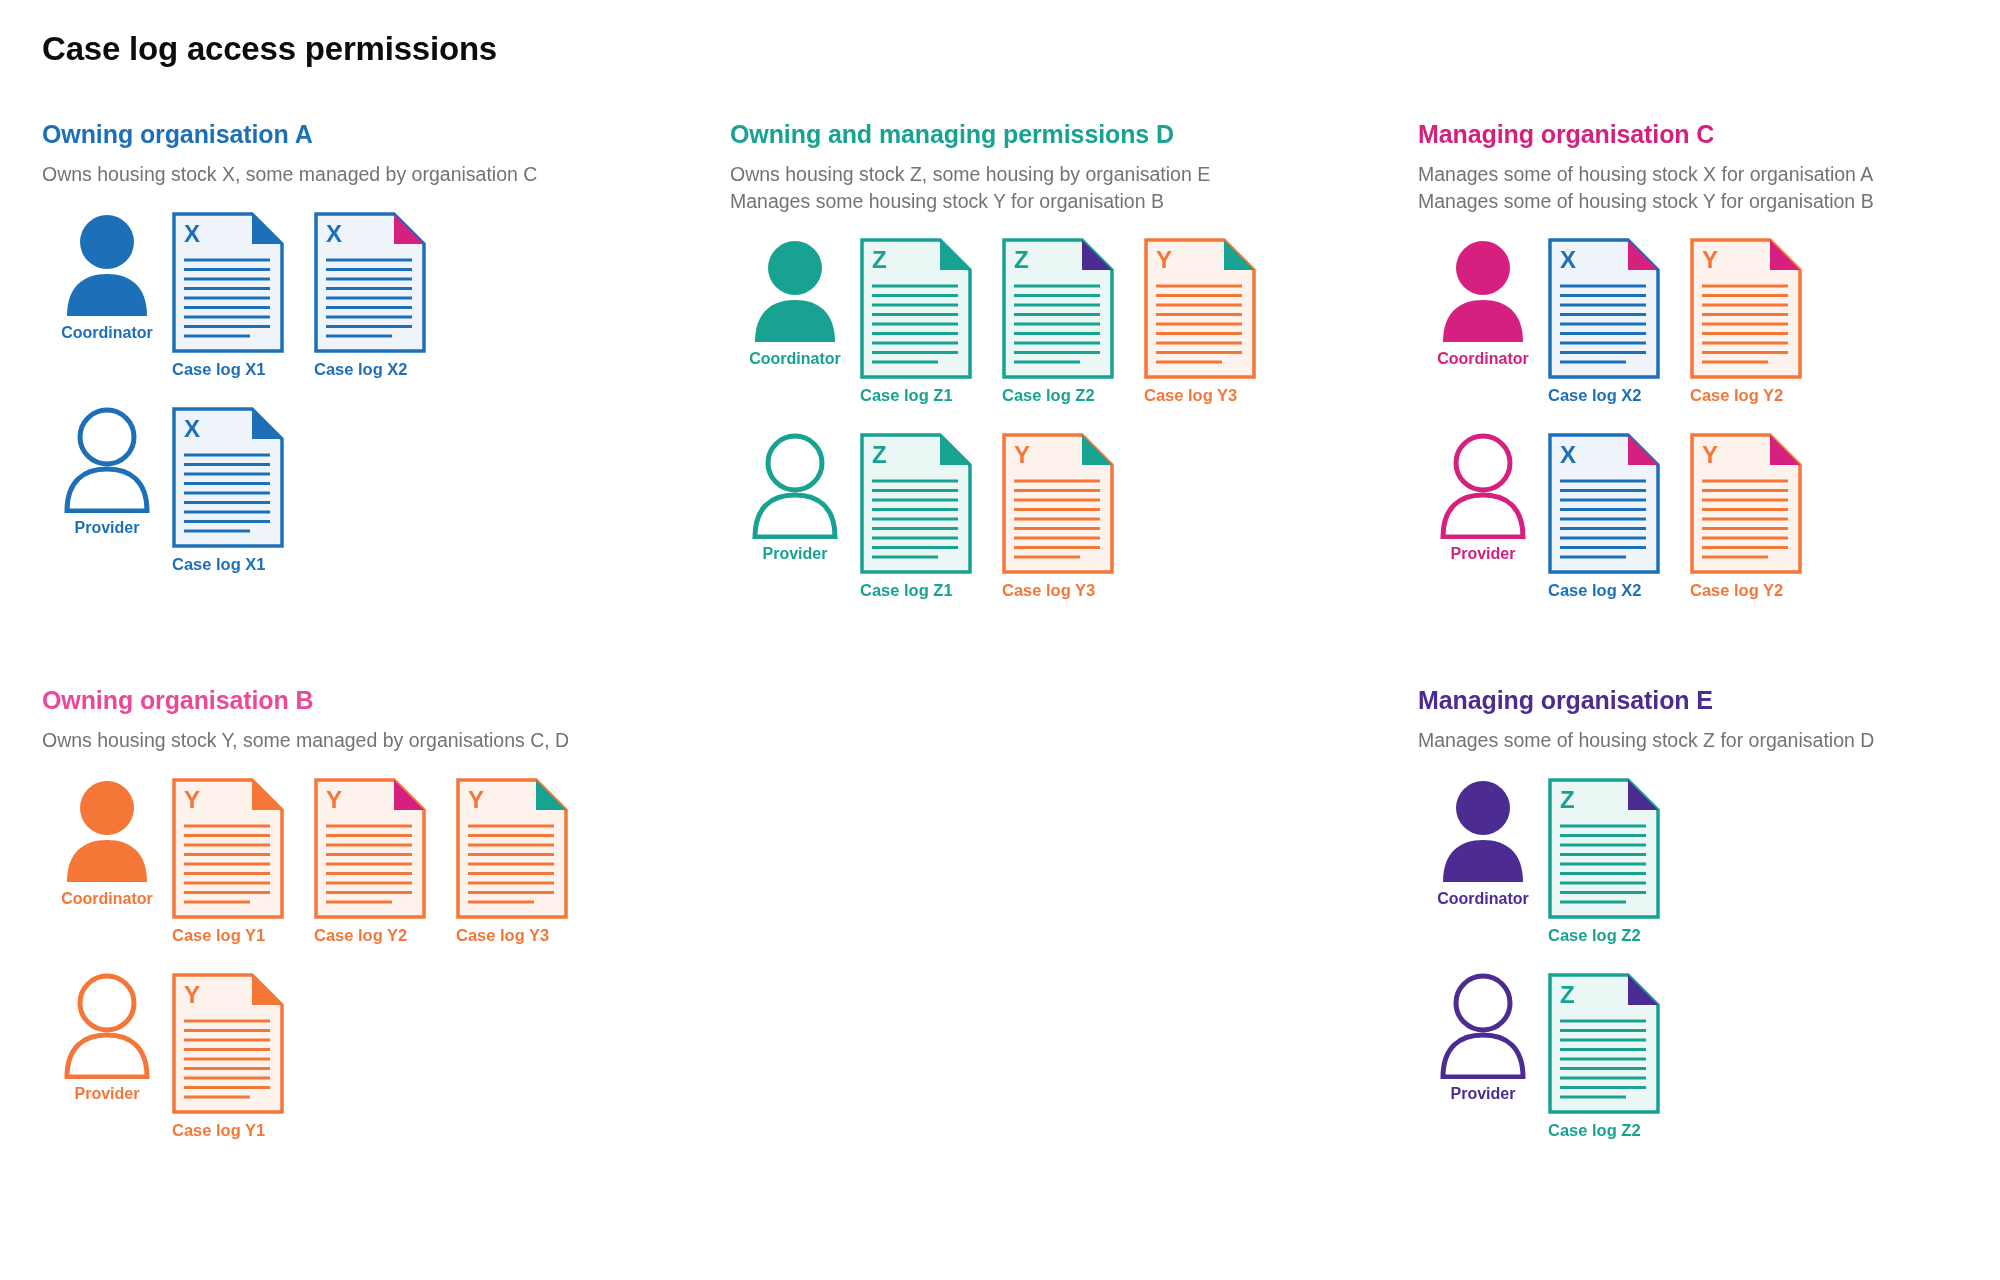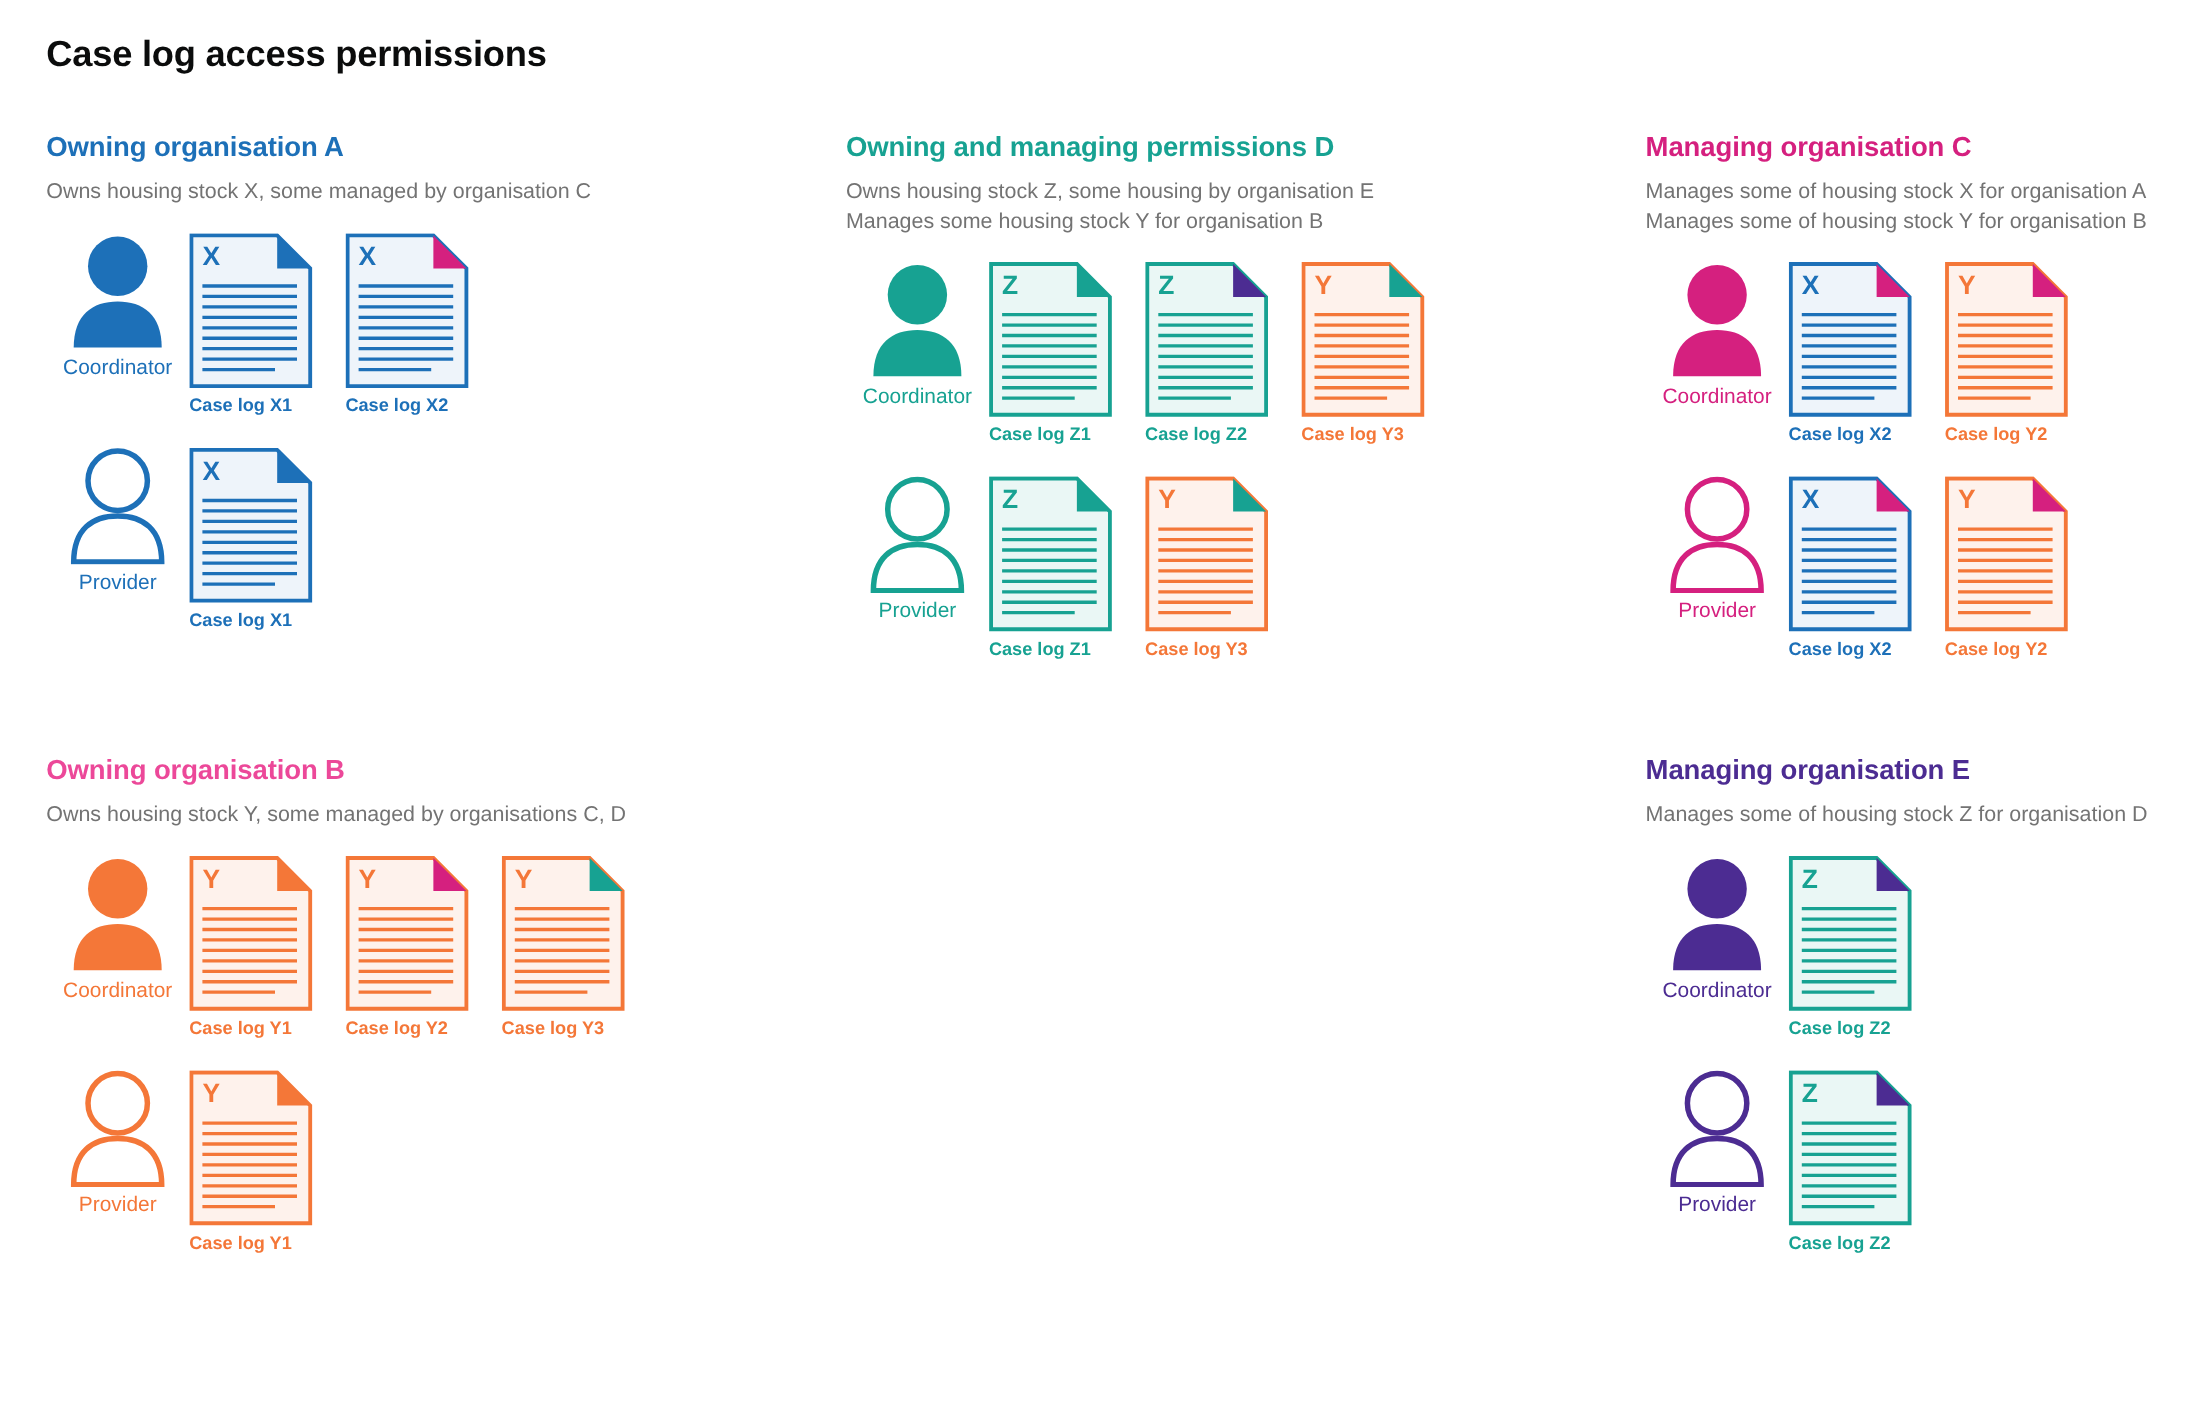--- a/index.html
+++ b/index.html
@@ -32,21 +32,20 @@
   .grid {
     position: absolute;
     left: 42px;
     top: 120px;
     width: 1930px;
   }
   .row {
     display: flex;
     flex-direction: row;
     align-items: flex-start;
-    gap: 39px;
   }
   .col {
     width: 688px;
     flex: 0 0 688px;
   }
   .col.spacer { }
   .org-title {
     font-size: 25px;
     font-weight: bold;
     margin: 0 0 12px 0;
@@ -70,22 +69,22 @@
     flex: 0 0 130px;
     display: flex;
     flex-direction: column;
     align-items: center;
   }
   .person svg {
     display: block;
   }
   .person-label {
     margin-top: 6px;
-    font-size: 19px;
-    font-weight: normal;
+    font-size: 16px;
+    font-weight: bold;
   }
   .docs {
     display: flex;
     flex-direction: row;
   }
   .doc {
     width: 114px;
     flex: 0 0 114px;
     margin-right: 28px;
     display: flex;

